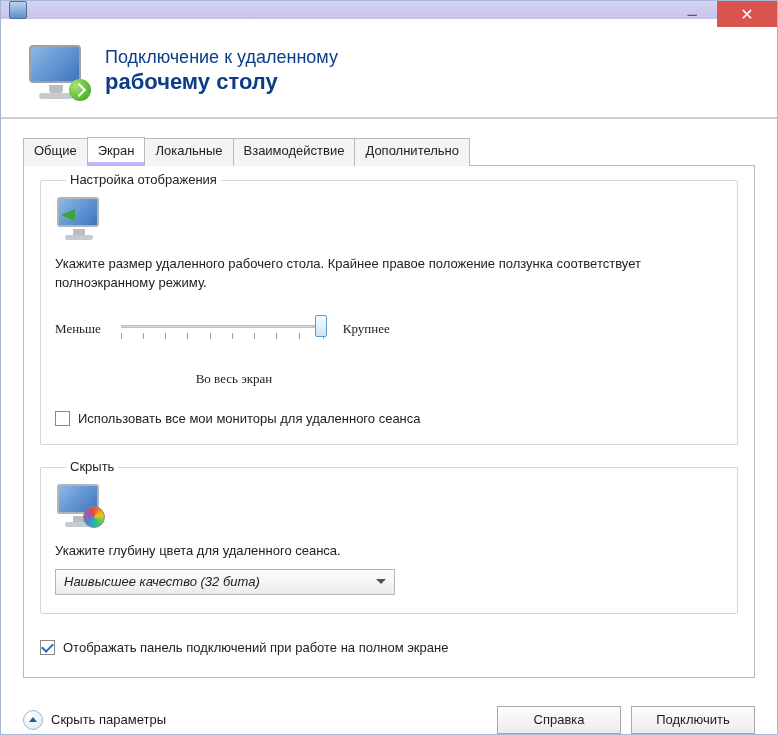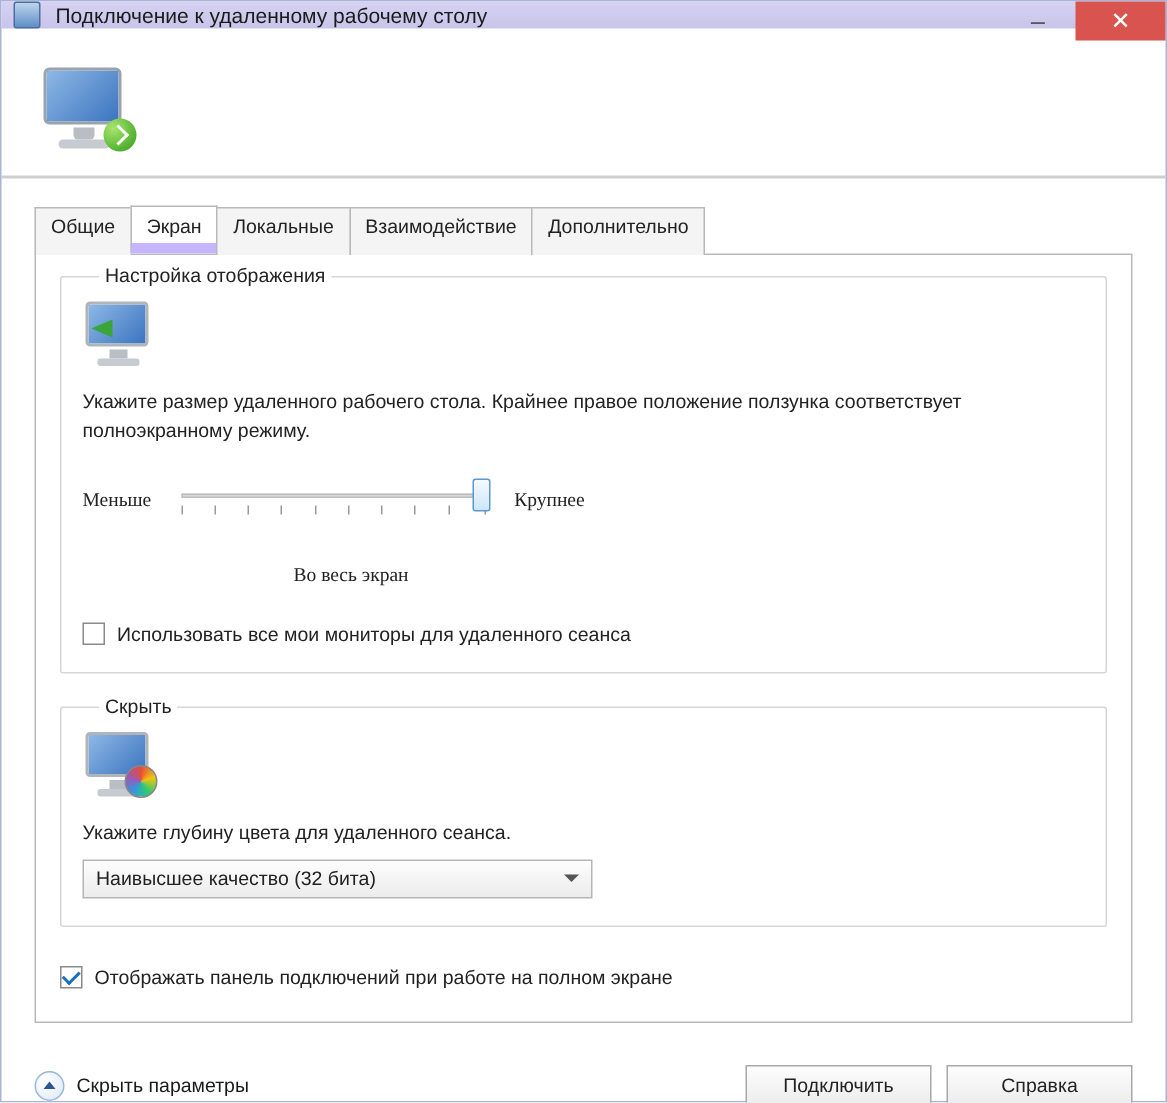--- a/index.html
+++ b/index.html
@@ -143,21 +143,21 @@
     border: 1px solid #b9b9b9;
     border-bottom: none;
     background: #f4f4f4;
     font-size: 13px;
     margin-right: -1px;
     position: relative;
     top: 1px;
   }
   .tab.active {
     background: #fff;
-    border-bottom: 7px solid #c4b5fd;
+    border-bottom: 3px solid #c4b5fd;
     top: 0;
     padding-top: 5px;
   }
   .tab-panel {
     border: 1px solid #b9b9b9;
     background: #fff;
     flex: 1;
     padding: 14px 16px 22px 16px;
     display: flex;
     flex-direction: column;
@@ -306,20 +306,21 @@
     display: flex;
     align-items: center;
     justify-content: space-between;
     width: 340px;
     height: 26px;
     border: 1px solid #b5b5b5;
     background: linear-gradient(#fdfdfd,#ececec);
     padding: 0 8px;
     margin-top: 8px;
     font-size: 13px;
+    font-style: italic;
   }
   .dropdown .chev {
     width: 0; height: 0;
     border-left: 5px solid transparent;
     border-right: 5px solid transparent;
     border-top: 5px solid #555;
   }
   
   .bottom-check {
     display: flex;
@@ -369,33 +370,36 @@
   }
   .slider-block { margin-left: 0; font-family: Liberation Serif, serif; }
 </style>
 </head>
 <body>
 
 <div class="window">
 
   <div class="titlebar">
     <div class="app-icon"></div>
-    <div class="title-text">Подключение к удаленному рабочему столу</div>
     <div class="win-controls">
       <div class="win-btn">─</div>
       <div class="win-btn close">✕</div>
     </div>
   </div>
 
   <div class="banner">
     <div class="banner-icon">
       <div class="monitor-body"></div>
       <div class="monitor-stand"></div>
       <div class="monitor-base"></div>
       <div class="green-badge"></div>
+    </div>
+    <div class="banner-text">
+      <div class="line1">Подключение к удаленному</div>
+      <div class="line2">рабочему столу</div>
     </div>
   </div>
 
   <div class="body-area">
     <div class="tabs">
       <div class="tab">Общие</div>
       <div class="tab active">Экран</div>
       <div class="tab">Локальные</div>
       <div class="tab">Взаимодействие</div>
       <div class="tab">Дополнительно</div>
@@ -475,18 +479,18 @@
 
     </div>
   </div>
 
   <div class="footer">
     <div class="hide-params">
       <span class="circle-arrow"></span>
       <span>Скрыть параметры</span>
     </div>
     <div class="footer-buttons">
+      <div class="btn">Справка</div>
       <div class="btn">Подключить</div>
-      <div class="btn">Справка</div>
     </div>
   </div>
 
 </div>
 
 </body></html>

